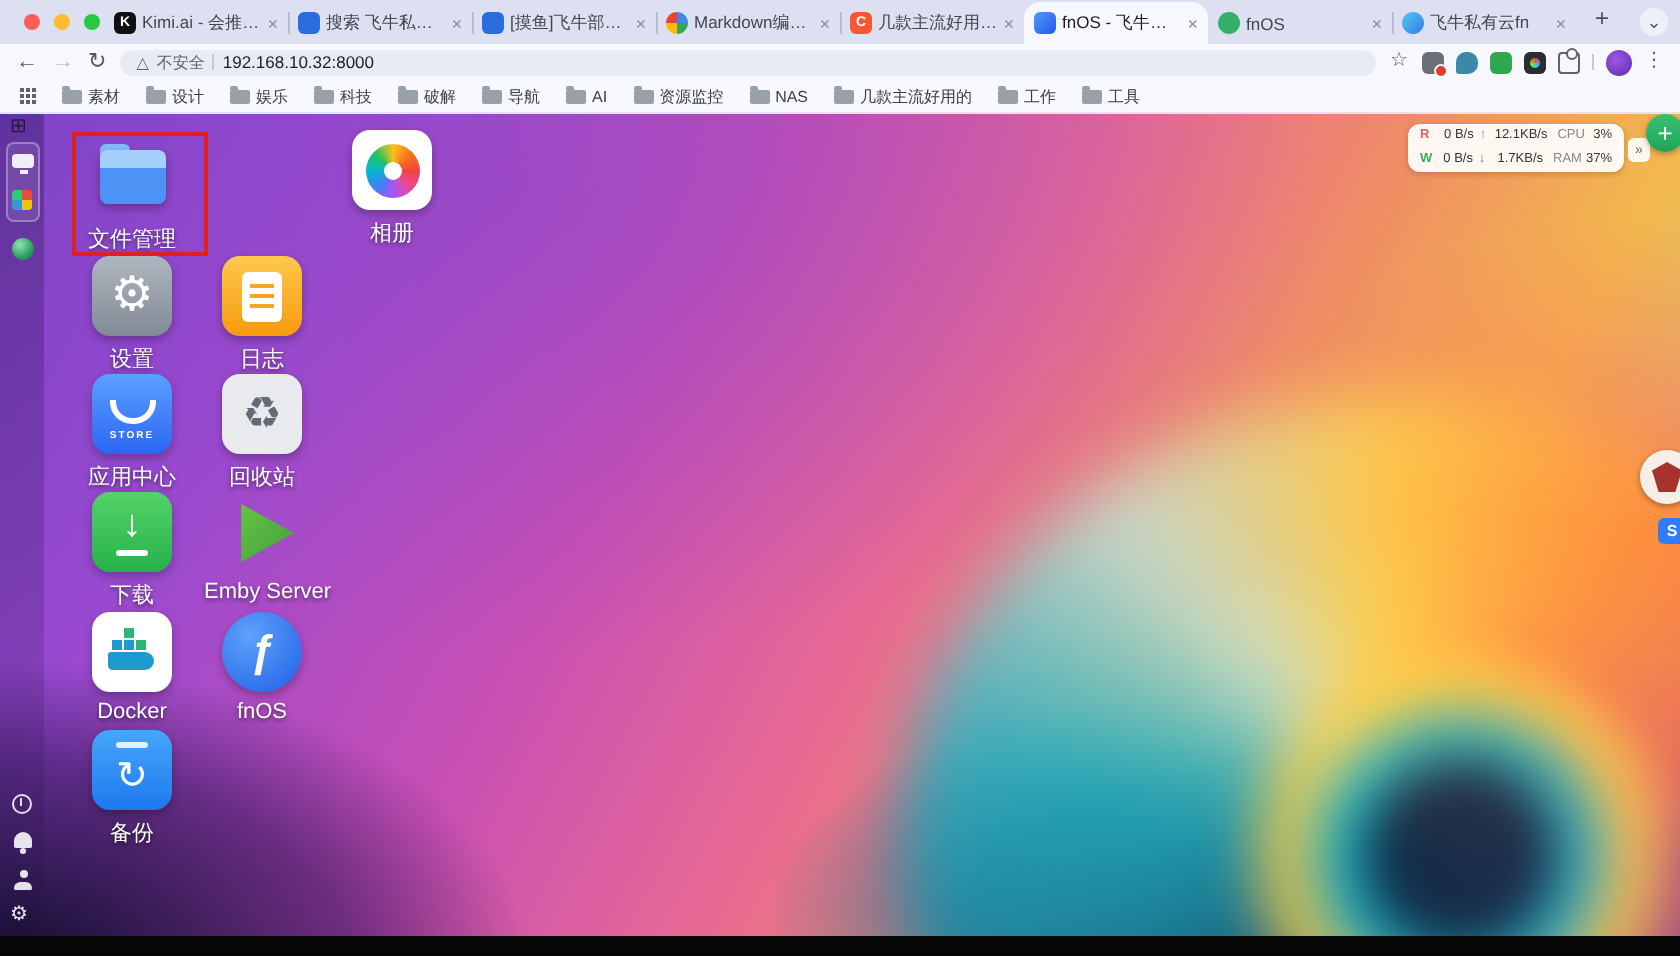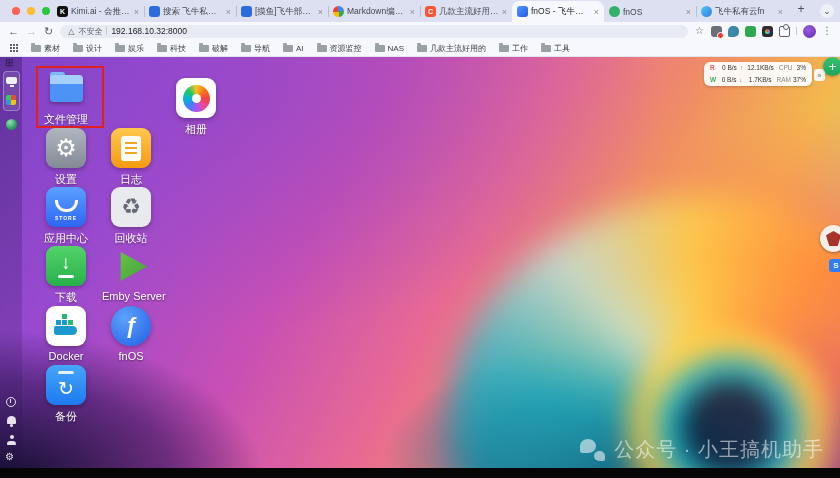--- a/index.html
+++ b/index.html
@@ -325,21 +325,21 @@
     </div>
     <div class="collapse">»</div>
     <div class="plusbtn">+</div>
 
     <div class="redbox"></div>
 
     <div class="app" style="left:37px;top:11px">
       <div class="ic ic-files"></div>
       <div class="lbl">文件管理</div>
     </div>
-    <div class="app" style="left:167px;top:21px">
+    <div class="app" style="left:167px;top:8px">
       <div class="ic ic-photos"></div>
       <div class="lbl">相册</div>
     </div>
     <div class="app" style="left:37px;top:71px">
       <div class="ic ic-settings">
           <span>⚙</span>
         </div>
       <div class="lbl">设置</div>
     </div>
     <div class="app" style="left:37px;top:130px">
@@ -381,20 +381,16 @@
     <div class="app" style="left:37px;top:308px">
       <div class="ic ic-backup">
           <span>↻</span>
         </div>
       <div class="lbl">备份</div>
     </div>
 
     <div class="floatc"></div>
     <div class="floats">S</div>
 
-    <div class="wm">
-      <span class="wc"></span>
-      <span>公众号 · 小王搞机助手</span>
-    </div>
   </div>
 
   <div class="bottombar"></div>
 </div>
 
 </body></html>

